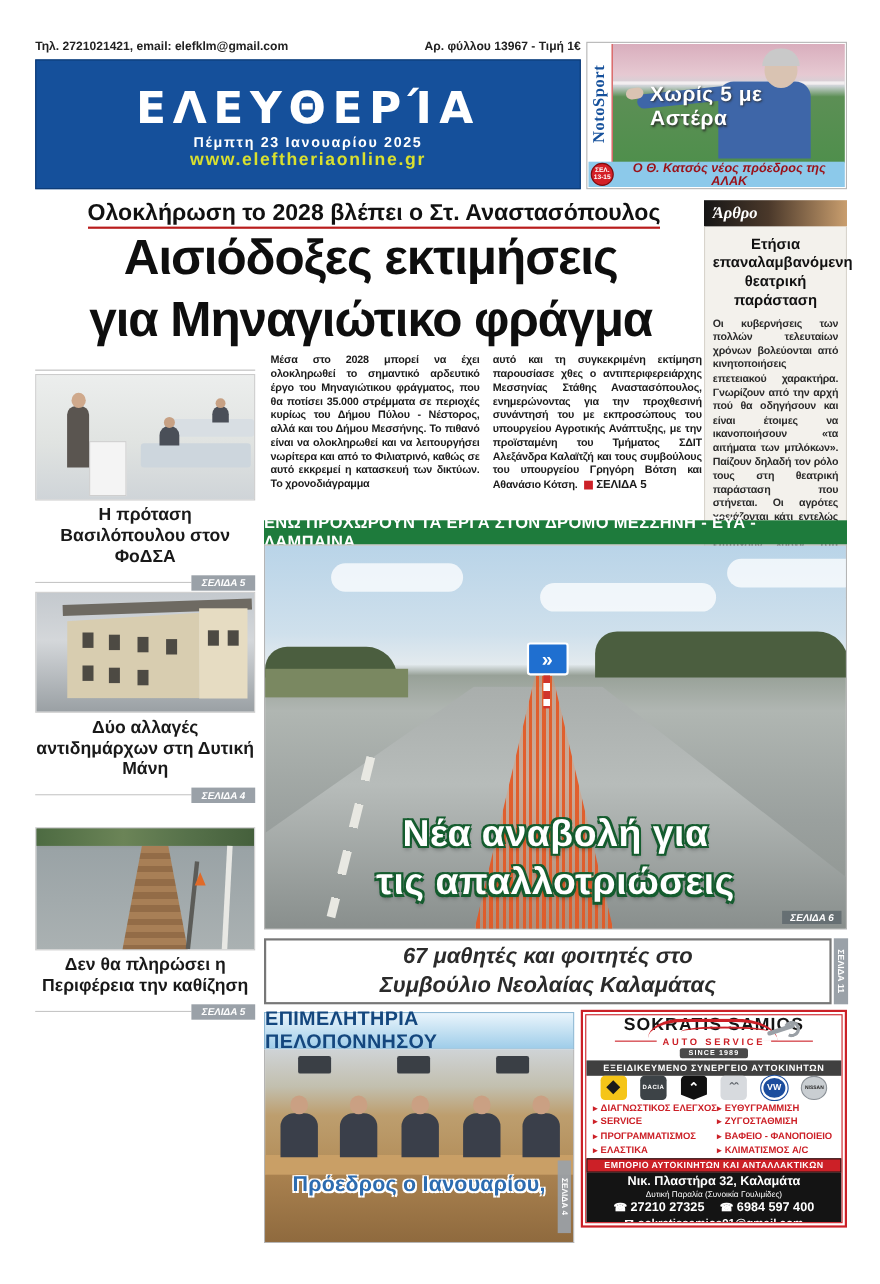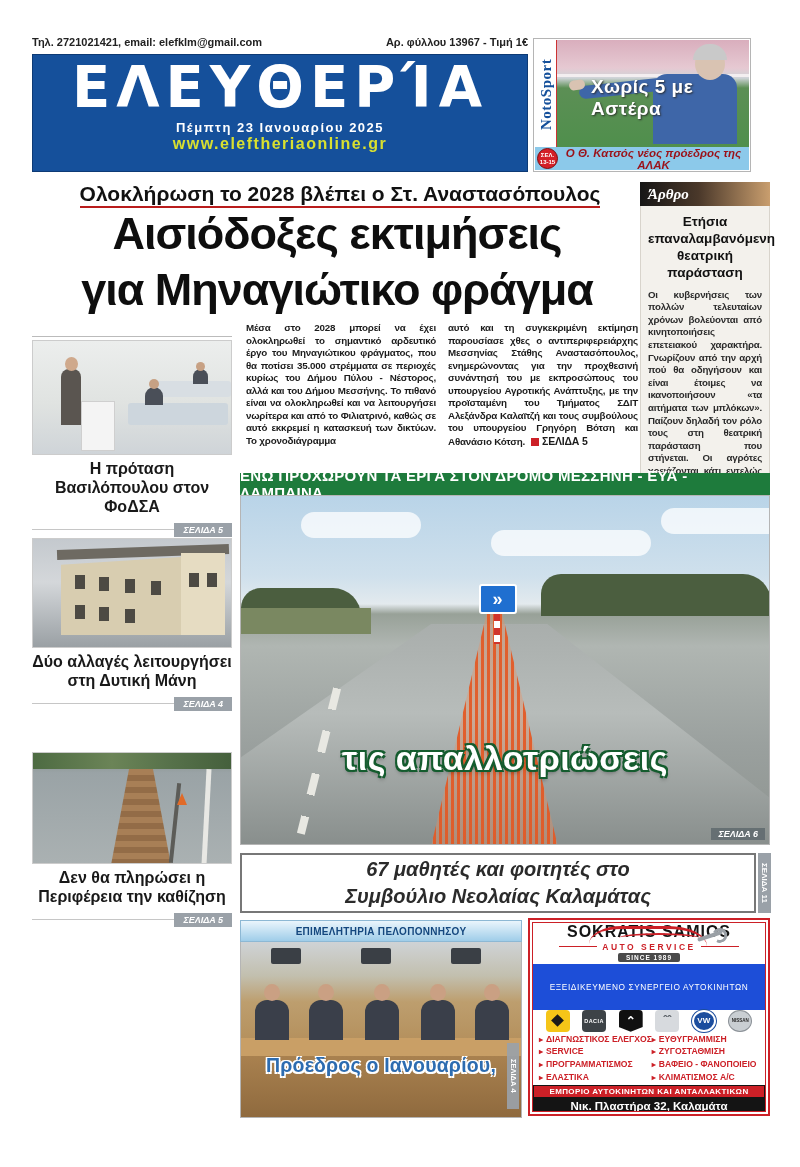--- a/index.html
+++ b/index.html
@@ -5,26 +5,26 @@
   * { margin:0; padding:0; box-sizing:border-box; }
   body { background:#e9e9e9; font-family:"Liberation Sans", sans-serif; }
   #page { position:relative; width:800px; height:1167px; background:#fff; margin:0 auto; overflow:hidden; }
 
   
   .topbar-left { position:absolute; left:32px; top:36px; font-size:11px; font-weight:bold; color:#222; }
   .topbar-right { position:absolute; right:272px; top:36px; font-size:11px; font-weight:bold; color:#222; }
 
   
   .masthead { position:absolute; left:32px; top:54px; width:496px; height:118px; background:#15509b; border:1px solid #0d3a75; display:flex; flex-direction:column; align-items:center; justify-content:flex-start; }
-  .logo { margin-top:4px; font-size:56px; line-height:1.05; font-weight:900; color:#fff; letter-spacing:6px; text-transform:uppercase; font-family:"DejaVu Sans", sans-serif; }
+  .logo { margin-top:23px; font-size:40px; line-height:1.05; font-weight:900; color:#fff; letter-spacing:6px; text-transform:uppercase; font-family:"DejaVu Sans", sans-serif; }
   .mh-date { color:#fff; font-size:13px; font-weight:bold; letter-spacing:1.5px; margin-top:2px; }
   .mh-url { color:#d9e02f; font-size:16px; font-weight:bold; letter-spacing:1.5px; }
 
   
-  .notosport { position:absolute; left:533px; top:38px; width:218px; height:134px; border:1px solid #b5b5b5; background:#fff; }
+  .notosport { position:absolute; left:533px; top:38px; width:237px; height:134px; border:1px solid #b5b5b5; background:#fff; }
   .ns-photo { position:absolute; left:23px; top:1px; right:1px; height:108px; overflow:hidden;
     background:linear-gradient(180deg,#d9aebd 0,#e6c9d2 28px,#cfd4d8 38px,#5c8f55 48px,#4f8f4c 100%); }
   .ns-rail { position:absolute; left:0; right:0; top:34px; height:3px; background:#f3eef0; }
   .ns-coach-body { position:absolute; left:96px; top:34px; width:84px; height:70px; background:#3e66a8; border-radius:14px 14px 0 0; }
   .ns-coach-arm { position:absolute; left:22px; top:42px; width:84px; height:13px; background:#3e66a8; border-radius:7px; transform:rotate(-6deg); }
   .ns-coach-hand { position:absolute; left:12px; top:40px; width:16px; height:10px; background:#d9c3b2; border-radius:5px; transform:rotate(-8deg); }
   .ns-coach-head { position:absolute; left:138px; top:8px; width:30px; height:32px; background:#d9c3b2; border-radius:50%; }
   .ns-coach-hair { position:absolute; left:136px; top:4px; width:34px; height:16px; background:#c9c9c9; border-radius:16px 16px 0 0; }
   .ns-strip { position:absolute; left:1px; top:1px; width:22px; height:108px; background:#fff; border-right:1px solid #c33; }
   .ns-strip-text { position:absolute; left:0; top:0; width:22px; height:108px; display:flex; align-items:center; justify-content:center; writing-mode:vertical-rl; transform:rotate(180deg); font-family:"Liberation Serif", serif; font-weight:bold; font-size:15px; color:#15509b; letter-spacing:0.5px; }
@@ -110,21 +110,21 @@
     text-shadow:-2px -2px 0 #145c2e, 2px -2px 0 #145c2e, -2px 2px 0 #145c2e, 2px 2px 0 #145c2e, 0 3px 4px rgba(0,0,0,.4); }
   .road-pg { position:absolute; right:4px; bottom:4px; background:rgba(98,108,112,.9); color:#fff; font-size:9px; font-weight:bold; font-style:italic; padding:1px 7px; }
 
   
   .youth-box { position:absolute; left:240px; top:853px; width:516px; height:60px; border:2px solid #777; background:#fff; display:flex; flex-direction:column; align-items:center; justify-content:center; font-style:italic; font-weight:bold; font-size:20px; color:#2b2b2b; line-height:1.35; }
   .vbadge { position:absolute; background:#9aa1a8; color:#fff; font-size:8px; font-weight:bold; display:flex; align-items:center; justify-content:center; writing-mode:vertical-rl; }
   .vb-youth { left:758px; top:853px; width:13px; height:60px; }
 
   
   .chambers { position:absolute; left:240px; top:920px; width:282px; }
-  .ch-header { height:22px; background:linear-gradient(180deg,#eaf5fc 0,#9fcde9 100%); border:1px solid #8db8d4; color:#14477e; font-weight:bold; font-size:10px; display:flex; align-items:center; justify-content:center; letter-spacing:0.3px; }
+  .ch-header { height:34px; background:linear-gradient(180deg,#eaf5fc 0,#9fcde9 100%); border:1px solid #8db8d4; color:#14477e; font-weight:bold; font-size:18px; display:flex; align-items:center; justify-content:center; letter-spacing:0.3px; }
   .ch-photo { position:relative; height:176px; overflow:hidden; border:1px solid #b5b5b5; border-top:none;
     background:linear-gradient(180deg,#cfd3d6 0,#c2bfae 34px,#bd9e6e 60px,#b08954 120px,#8f6a3e 100%); }
   .ch-screen { position:absolute; top:6px; width:30px; height:16px; background:#3a3f45; border-radius:2px; }
   .ch-table { position:absolute; left:0; right:0; top:96px; height:18px; background:#c99f66; }
   .ch-front { position:absolute; left:0; right:0; top:114px; bottom:0; background:linear-gradient(180deg,#a9814f,#8f6a3e); }
   .ch-man { position:absolute; top:58px; width:34px; height:40px; background:#3a3f4a; border-radius:12px 12px 0 0; }
   .ch-head { position:absolute; top:42px; width:16px; height:17px; background:#caa083; border-radius:50%; }
   .ch-overlay { position:absolute; left:0; width:100%; text-align:center; font-size:19.5px; font-weight:bold; color:#2d6cb0; letter-spacing:0.2px;
     text-shadow:-1.5px -1.5px 0 #fff, 1.5px -1.5px 0 #fff, -1.5px 1.5px 0 #fff, 1.5px 1.5px 0 #fff; }
   .vb-chambers { right:2px; bottom:8px; width:12px; height:66px; position:absolute; background:rgba(154,161,168,.92); color:#fff; font-size:7.5px; font-weight:bold; display:flex; align-items:center; justify-content:center; writing-mode:vertical-rl; }
@@ -135,21 +135,21 @@
   .ad-logo { height:24px; position:relative; margin-top:1px; }
   .ad-car { position:absolute; left:56px; top:2px; width:118px; height:20px; border:3px solid #cc2027; border-bottom:none; border-left:none; border-right:none; border-radius:50% 60% 0 0 / 160% 180% 0 0; }
   .ad-car2 { position:absolute; left:86px; top:9px; width:80px; height:10px; border-top:2px solid #cc2027; border-radius:50%; }
   .ad-wrench { position:absolute; right:42px; top:10px; width:26px; height:4px; background:#9aa0a6; border-radius:2px; transform:rotate(-18deg); }
   .ad-wrench::before { content:""; position:absolute; right:-4px; top:-3px; width:9px; height:9px; border:3px solid #9aa0a6; border-radius:50%; border-left-color:transparent; }
   .ad-name { text-align:center; font-size:16px; font-weight:900; letter-spacing:1px; color:#141414; line-height:1.05; }
   .ad-tagrow { display:flex; align-items:center; gap:5px; padding:1px 26px 0; }
   .ad-tagline { color:#cc2027; font-size:8.5px; font-weight:bold; letter-spacing:2.5px; white-space:nowrap; }
   .ad-tagrule { flex:1; height:1px; background:#cc2027; }
   .ad-since { align-self:center; background:#4a4a4a; color:#fff; font-size:6.5px; font-weight:bold; padding:1px 8px; border-radius:2px; margin:1px 0 2px; letter-spacing:1px; }
-  .ad-bar1 { background:#1d4ed8; color:#fff; font-size:8.3px; font-weight:normal; text-align:center; padding:18px 0; letter-spacing:0.6px; }
+  .ad-bar1 { background:#404040; color:#fff; font-size:8.3px; font-weight:bold; text-align:center; padding:2px 0; letter-spacing:0.6px; }
   .ad-brands { display:flex; align-items:center; justify-content:space-evenly; height:28px; }
   .brand { width:24px; height:22px; display:flex; align-items:center; justify-content:center; font-size:5.5px; font-weight:bold; border-radius:4px; }
   .b-renault { background:#f5c518; position:relative; }
   .b-renault::before { content:""; width:9px; height:9px; background:#1a1a1a; transform:rotate(45deg); }
   .b-dacia { background:#3d4347; color:#fff; letter-spacing:0.5px; }
   .b-peugeot { background:#101010; color:#fff; clip-path:polygon(0 0,100% 0,100% 78%,50% 100%,0 78%); }
   .b-peugeot::before { content:"\2303"; font-size:12px; color:#fff; }
   .b-citroen { background:#d7dade; color:#5a6066; flex-direction:column; line-height:0.55; font-size:12px; }
   .b-vw { background:#1b4d9e; color:#fff; border-radius:50%; font-size:8px; border:2px solid #fff; box-shadow:0 0 0 1px #1b4d9e; }
   .b-nissan { background:#c9ced2; color:#2a2a2a; border-radius:50%; font-size:4.5px; border:1px solid #8a9096; }
@@ -254,21 +254,21 @@
       <div class="pb-w" style="left:42px;top:36px"></div>
       <div class="pb-w" style="left:66px;top:38px"></div>
       <div class="pb-w" style="left:92px;top:40px"></div>
       <div class="pb-w" style="left:118px;top:42px"></div>
       <div class="pb-w" style="left:42px;top:66px"></div>
       <div class="pb-w" style="left:66px;top:68px"></div>
       <div class="pb-w" style="left:92px;top:70px"></div>
       <div class="pb-w" style="left:156px;top:34px"></div>
       <div class="pb-w" style="left:174px;top:34px"></div>
     </div>
-    <div class="sb-caption">Δύο αλλαγές λειτουργήσει στη Δυτική Μάνη</div>
+    <div class="sb-caption">Δύο αλλαγές αντιδημάρχων στη Δυτική Μάνη</div>
     <div class="sb-badgerow">
         <div class="sb-line"></div>
         <div class="pg-badge">ΣΕΛΙΔΑ 4</div>
       </div>
   </div>
 
   <div class="sb-item" style="top:752px">
     <div class="sb-photo ph-trench">
       <div class="pt-green"></div>
       <div class="pt-dirt"></div>
@@ -291,20 +291,21 @@
     <div class="rp-cloud" style="left:420px;top:12px"></div>
     <div class="rp-trees" style="left:300px;width:230px"></div>
     <div class="rp-trees" style="left:0;width:120px;top:92px;height:28px"></div>
     <div class="rp-grassL"></div>
     <div class="rp-road"></div>
     <div class="rp-lane"></div>
     <div class="rp-mesh"></div>
     <div class="rp-sign">»</div>
     <div class="rp-pole"></div>
     <div class="road-overlay">
+      <div>Νέα αναβολή για</div>
       <div>τις απαλλοτριώσεις</div>
     </div>
     <div class="road-pg">ΣΕΛΙΔΑ 6</div>
   </div>
 
   <div class="youth-box">
     <div>67 μαθητές και φοιτητές στο</div>
     <div>Συμβούλιο Νεολαίας Καλαμάτας</div>
   </div>
   <div class="vbadge vb-youth">ΣΕΛΙΔΑ 11</div>

